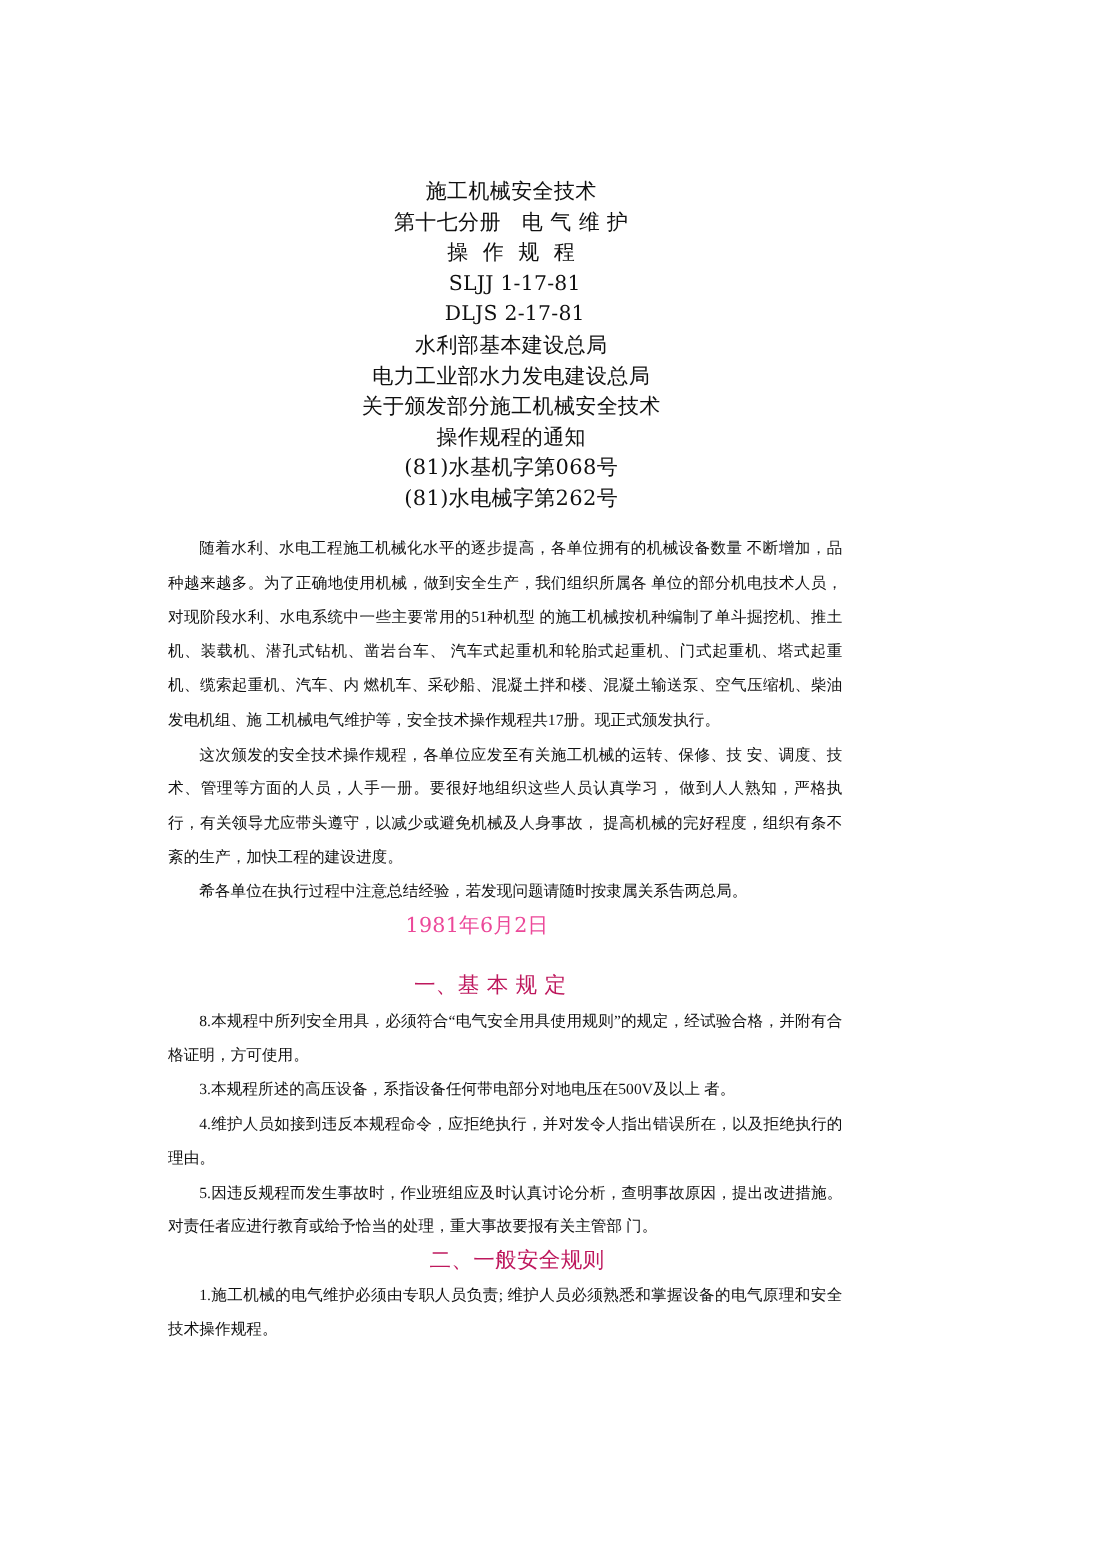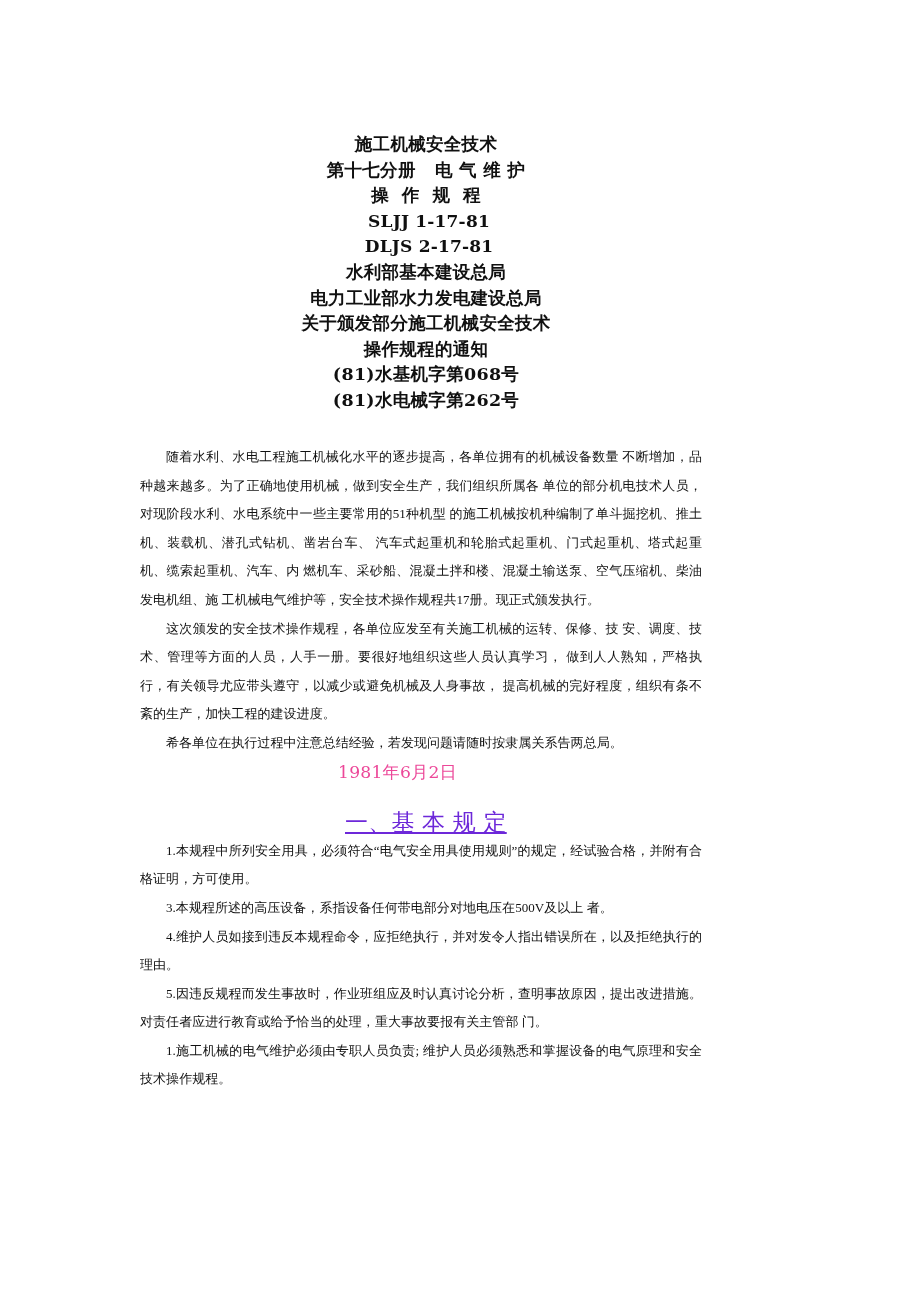--- a/index.html
+++ b/index.html
@@ -23,23 +23,22 @@
     width: 920px;
     height: 1302px;
     background: #ffffff;
     overflow: hidden;
   }
 
   
   .header-block {
     position: absolute;
     left: 140px;
-    top: 132px;
+    top: 148px;
     width: 600px;
-    font-weight: bold;
   }
   .header-line {
     text-align: center;
     font-size: 17.5px;
     line-height: 25.6px;
     letter-spacing: 0.3px;
     white-space: pre;
     color: #101010;
     text-indent: -28px;
   }
@@ -74,27 +73,26 @@
     line-height: 28.6px;
     margin: 0;
     padding-left: 198px;
     letter-spacing: 0.2px;
     color: #ec4899;
   }
   .gap-md { height: 22px; }
 
   
   .section-heading {
-    font-size: 23px;
+    font-size: 18px;
     line-height: 28.6px;
     margin: 0;
     white-space: pre;
     letter-spacing: 0.2px;
-    color: #6d28d9;
-    text-decoration: underline;
+    color: #be185d;
   }
   .section-heading.h1 { padding-left: 205px; }
   .section-heading.h2 { padding-left: 218px; }
 </style>
 </head>
 <body>
 
 <div class="page">
 
   <div class="header-block">
@@ -121,23 +119,24 @@
     <p class="para">这次颁发的安全技术操作规程，各单位应发至有关施工机械的运转、保修、技 安、调度、技术、管理等方面的人员，人手一册。要很好地组织这些人员认真学习， 做到人人熟知，严格执行，有关领导尤应带头遵守，以减少或避免机械及人身事故， 提高机械的完好程度，组织有条不紊的生产，加快工程的建设进度。</p>
 
     <p class="para">希各单位在执行过程中注意总结经验，若发现问题请随时按隶属关系告两总局。</p>
 
     <p class="date-line">1981年6月2日</p>
 
     <div class="gap-md"></div>
 
     <p class="section-heading h1">一、基 本 规 定</p>
 
-    <p class="para">1.本规程中所列安全用具，必须符合“电气安全用具使用规则”的规定，经试验合格，并附有合格证明，方可使用。</p>
+    <p class="para">8.本规程中所列安全用具，必须符合“电气安全用具使用规则”的规定，经试验合格，并附有合格证明，方可使用。</p>
     <p class="para">3.本规程所述的高压设备，系指设备任何带电部分对地电压在500V及以上 者。</p>
     <p class="para">4.维护人员如接到违反本规程命令，应拒绝执行，并对发令人指出错误所在，以及拒绝执行的理由。</p>
     <p class="para">5.因违反规程而发生事故时，作业班组应及时认真讨论分析，查明事故原因，提出改进措施。对责任者应进行教育或给予恰当的处理，重大事故要报有关主管部 门。</p>
 
+    <p class="section-heading h2">二、一般安全规则</p>
 
     <p class="para">1.施工机械的电气维护必须由专职人员负责; 维护人员必须熟悉和掌握设备的电气原理和安全技术操作规程。</p>
 
   </div>
 
 </div>
 
 </body></html>

